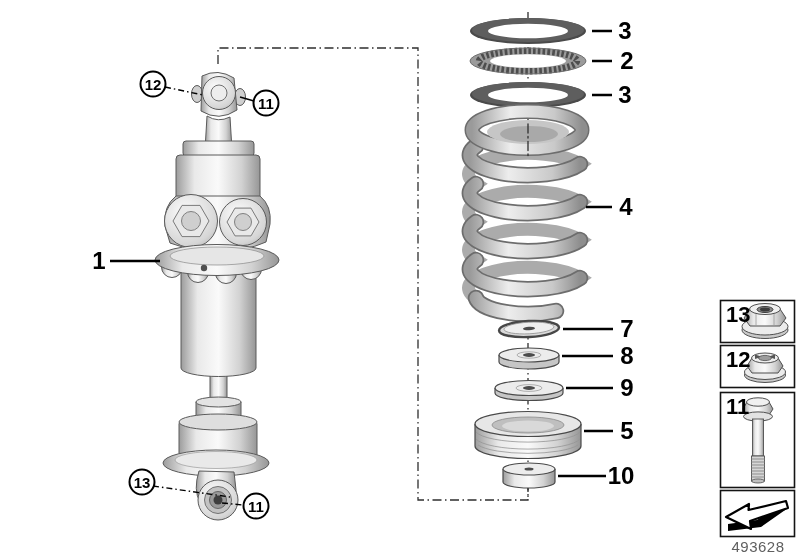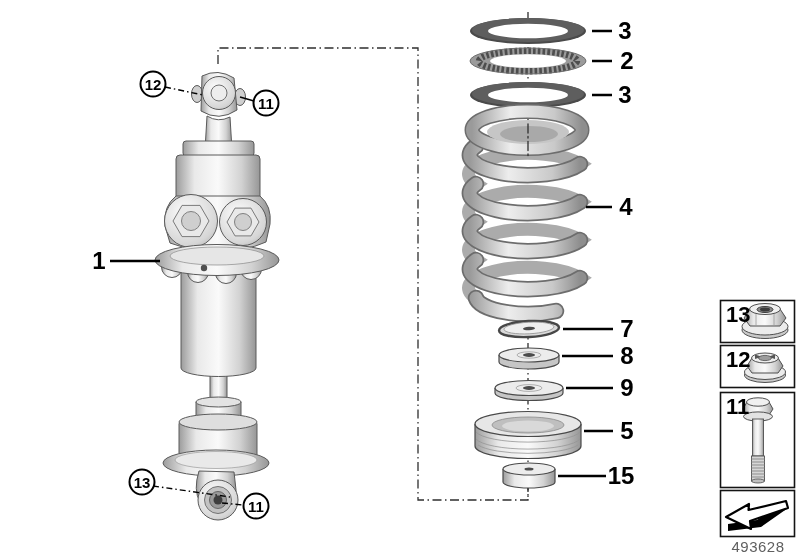--- a/index.html
+++ b/index.html
@@ -210,21 +210,21 @@
 
 <div class="num" style="left:99px;top:261px">1</div>
 <div class="num" style="left:625px;top:31px">3</div>
 <div class="num" style="left:627px;top:61px">2</div>
 <div class="num" style="left:625px;top:95px">3</div>
 <div class="num" style="left:626px;top:207px">4</div>
 <div class="num" style="left:627px;top:329px">7</div>
 <div class="num" style="left:627px;top:356px">8</div>
 <div class="num" style="left:627px;top:388px">9</div>
 <div class="num" style="left:627px;top:431px">5</div>
-<div class="num" style="left:621px;top:476px">15</div>
+<div class="num" style="left:621px;top:476px">10</div>
 
 <div class="circ" style="left:153px;top:84px">12</div>
 <div class="circ" style="left:266px;top:103px">11</div>
 <div class="circ" style="left:142px;top:482px">13</div>
 <div class="circ" style="left:256px;top:506px">11</div>
 
 <div class="leg" style="left:726px;top:302px">13</div>
 <div class="leg" style="left:726px;top:347px">12</div>
 <div class="leg" style="left:726px;top:394px">11</div>
 

